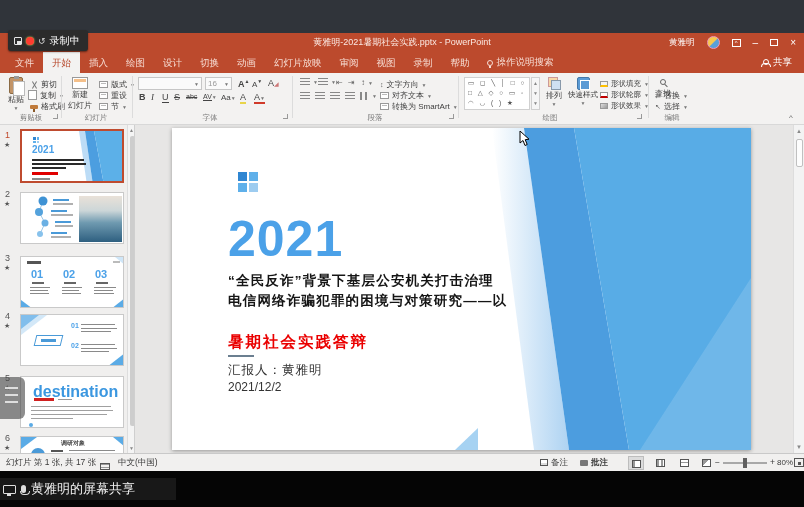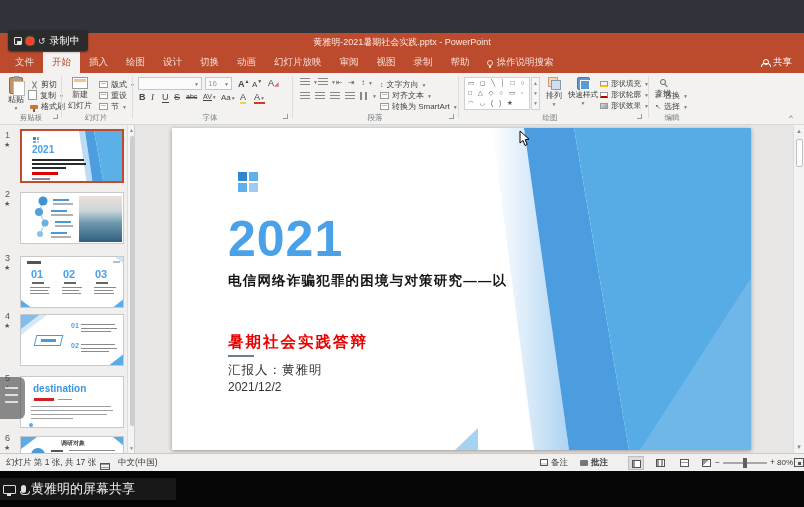--- a/index.html
+++ b/index.html
@@ -12,21 +12,21 @@
   .titlebar { left:0; top:33px; width:804px; height:19px; background:#bc4a2d; }
   .tabs-row { left:0; top:52px; width:804px; height:21px; background:#bc4a2d; display:flex; align-items:stretch; padding-left:6px; }
   .tb-title { width:100%; text-align:center; font-size:9px; color:#fbe9e3; line-height:19px; }
   .tb-right { right:8px; top:0; height:19px; display:flex; align-items:center; gap:12px; }
   .tb-user { font-size:8.5px; color:#fff; }
   .avatar { width:13px; height:13px; border-radius:50%; background:linear-gradient(135deg,#f8c84e 48%,#5aa0d8 52%); border:1px solid #e9b; }
   .winglyph { font-size:10px; color:#fff; line-height:19px; }
   .winmax { width:8px; height:7px; border:1px solid #fff; }
   .ribbon-opts { width:9px; height:8px; border:1px solid #fff; font-size:6px; color:#fff; text-align:center; line-height:7px; }
 
-  .tab { padding:0 9px; font-size:9.5px; color:#f7ddd4; line-height:21px;font-family:Liberation Serif, serif; }
+  .tab { padding:0 9px; font-size:9.5px; color:#f7ddd4; line-height:21px; }
   .tab.active { background:#f3f2f1; color:#b7472a; }
   .tellme { display:flex; align-items:center; gap:4px; padding:0 8px; font-size:9.5px; color:#f7ddd4; }
   .bulb { width:6px; height:6px; border:1px solid #f7ddd4; border-radius:50%; position:relative; }
   .bulb::after { content:""; position:absolute; left:1px; bottom:-3px; width:2px; height:2px; background:#f7ddd4; }
   .share-box { margin-left:auto; display:flex; align-items:center; gap:4px; padding:0 12px; font-size:9.5px; color:#fff; }
   .person { width:8px; height:8px; position:relative; }
   .person::before { content:""; position:absolute; left:2px; top:0; width:4px; height:4px; border:1px solid #fff; border-radius:50%; }
   .person::after { content:""; position:absolute; left:0; bottom:0; width:8px; height:3px; border:1px solid #fff; border-bottom:none; border-radius:4px 4px 0 0; }
 
   
@@ -145,20 +145,28 @@
 
   <div class="abs rec-pill">
     <span class="fsave"></span>
     <span class="recdot"></span>
     <span class="undo">↺</span>
     <span class="rec-label">录制中</span>
   </div>
 
   <div class="abs titlebar">
     <div class="tb-title">黄雅明-2021暑期社会实践.pptx - PowerPoint</div>
+    <div class="abs tb-right">
+      <span class="tb-user">黄雅明</span>
+      <span class="avatar"></span>
+      <span class="ribbon-opts">^</span>
+      <span class="winglyph">–</span>
+      <span class="winmax"></span>
+      <span class="winglyph">×</span>
+    </div>
   </div>
 
   <div class="abs tabs-row">
     <div class="tab">文件</div>
     <div class="tab active">开始</div>
     <div class="tab">插入</div>
     <div class="tab">绘图</div>
     <div class="tab">设计</div>
     <div class="tab">切换</div>
     <div class="tab">动画</div>
@@ -432,21 +440,21 @@
       <div class="tline" style="left:60px;top:16px;width:30px;height:1.3px;"></div>
       <div class="abs" style="left:50px;top:27px;font-size:7px;font-weight:bold;color:#4ba1e8;">02</div>
       <div class="tline" style="left:60px;top:29px;width:34px;height:1.3px;"></div>
       <div class="tline" style="left:60px;top:32.5px;width:36px;height:1.3px;"></div>
       <div class="tline" style="left:60px;top:36px;width:28px;height:1.3px;"></div>
     </div>
 
     <div class="num" style="top:248px;">5</div>
     <div class="star" style="top:259px;">★</div>
     <div class="thumb" style="top:251px;height:52px;">
-      <div class="abs" style="left:12px;top:6px;font-size:10px;font-weight:bold;color:#3b97e0;">destination</div>
+      <div class="abs" style="left:12px;top:6px;font-size:16px;font-weight:bold;color:#3b97e0;">destination</div>
       <div class="tline" style="left:13px;top:21px;width:20px;height:2.5px;background:#d02020;"></div>
       <div class="tline" style="left:37px;top:21.5px;width:14px;height:1.5px;background:#999;"></div>
       <div class="tline" style="left:10px;top:29px;width:80px;height:1.4px;background:#a0a0a0;"></div>
       <div class="tline" style="left:10px;top:33px;width:82px;height:1.4px;background:#a0a0a0;"></div>
       <div class="tline" style="left:10px;top:37px;width:76px;height:1.4px;background:#a0a0a0;"></div>
       <div class="tline" style="left:10px;top:41px;width:42px;height:1.4px;background:#a0a0a0;"></div>
       <div class="abs" style="left:8px;top:46px;width:4px;height:4px;border-radius:50%;background:#5aabe6;"></div>
     </div>
 
     <div class="num" style="top:308px;">6</div>
@@ -490,20 +498,21 @@
       <polygon points="283,322 306,322 306,300" fill="#a6d2f2"></polygon>
     </svg>
     <div class="logo-grid">
       <span style="background:#2f86d2;"></span>
         <span style="background:#5fb0ea;"></span>
       <span style="background:#5fb0ea;"></span>
         <span style="background:#9dccf0;"></span>
     </div>
     <div class="year">2021</div>
     <div class="stitle">
+      <div>“全民反诈”背景下基层公安机关打击治理</div>
       <div>电信网络诈骗犯罪的困境与对策研究——以</div>
     </div>
     <div class="ssub">暑期社会实践答辩</div>
     <div class="sdivider"></div>
     <div class="spresenter">汇报人：黄雅明</div>
     <div class="sdate">2021/12/2</div>
   </div>
 
   <div class="abs scrollv" style="left:793px;top:125px;width:11px;height:328px;background:#f3f3f3;">
     <div class="sc-arrow" style="top:3px;font-size:6px;">▲</div>

